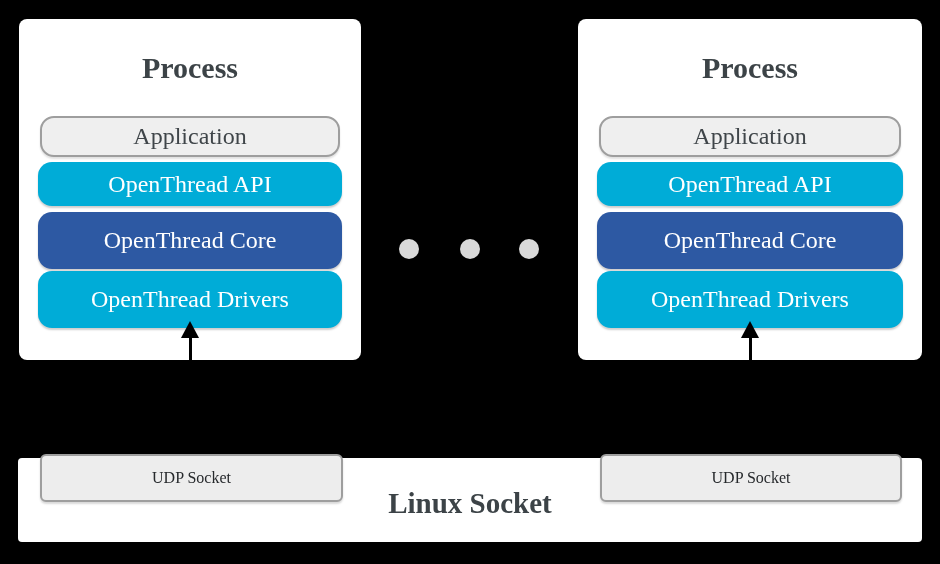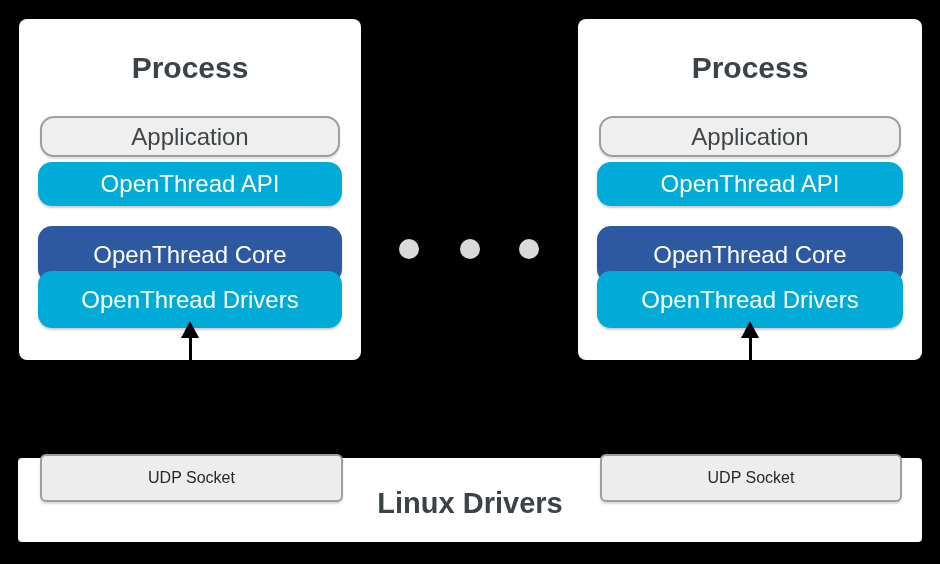--- a/index.html
+++ b/index.html
@@ -6,21 +6,21 @@
     margin: 0;
     padding: 0;
     background: #000000;
   }
   .stage {
     position: relative;
     width: 940px;
     height: 564px;
     background: #000000;
     overflow: hidden;
-    font-family: Liberation Sans, sans-serif;
+    font-family: Liberation Serif, serif;
   }
 
   
   .process-card {
     position: absolute;
     top: 19px;
     height: 341px;
     background: #ffffff;
     border-radius: 8px;
     box-shadow: 0 2px 8px rgba(0,0,0,0.45);
@@ -63,21 +63,21 @@
     color: #ffffff;
     box-shadow: 0 2px 2px rgba(0,0,0,0.20);
   }
   .layer.blue {
     left: 19px; right: 19px;
     background: #2d59a3;
     color: #ffffff;
     box-shadow: 0 2px 2px rgba(0,0,0,0.20);
   }
   .layer.api     { top: 143px; height: 44px; }
-  .layer.core    { top: 207px; height: 57px; }
+  .layer.core    { top: 193px; height: 57px; }
   .layer.drivers { top: 252px; height: 57px; }
 
   
   .up-arrow {
     position: absolute;
     left: 50%;
     transform: translateX(-50%);
     top: 302px;
     bottom: 0;
     width: 18px;
@@ -175,18 +175,18 @@
       <div class="head"></div>
       <div class="shaft"></div>
     </div>
   </div>
 
   <div class="dot d1"></div>
   <div class="dot d2"></div>
   <div class="dot d3"></div>
 
   <div class="kernel-box">
-    <div class="kernel-label">Linux Drivers</div>
+    <div class="kernel-label">Linux Socket</div>
   </div>
   <div class="udp-socket left">UDP Socket</div>
   <div class="udp-socket right">UDP Socket</div>
 
 </div>
 
 </body></html>

